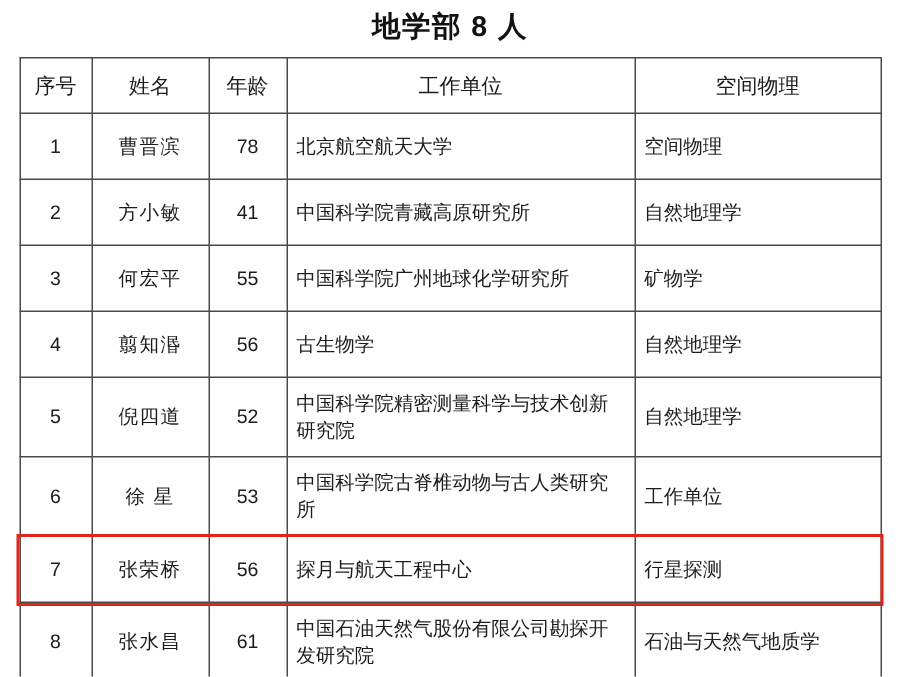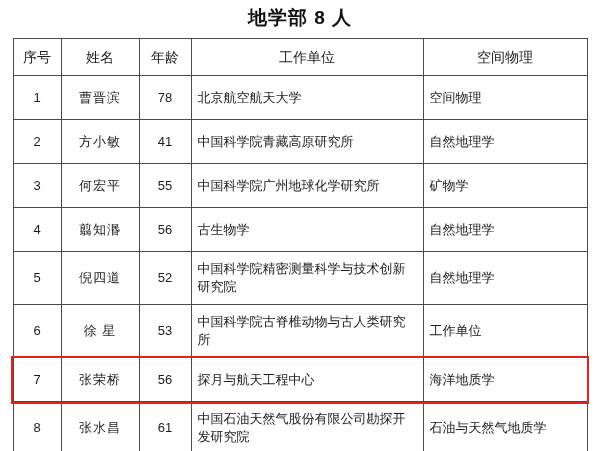--- a/index.html
+++ b/index.html
@@ -142,21 +142,21 @@
         <td class="name">徐 星</td>
         <td class="age">53</td>
         <td class="org">中国科学院古脊椎动物与古人类研究所</td>
         <td class="field">工作单位</td>
       </tr>
       <tr class="row" id="row-highlight">
         <td class="seq">7</td>
         <td class="name">张荣桥</td>
         <td class="age">56</td>
         <td class="org">探月与航天工程中心</td>
-        <td class="field">海洋地质学</td>
+        <td class="field">行星探测</td>
       </tr>
       <tr class="tall">
         <td class="seq">8</td>
         <td class="name">张水昌</td>
         <td class="age">61</td>
         <td class="org">中国石油天然气股份有限公司勘探开发研究院</td>
         <td class="field">石油与天然气地质学</td>
       </tr>
     </tbody>
   </table>

